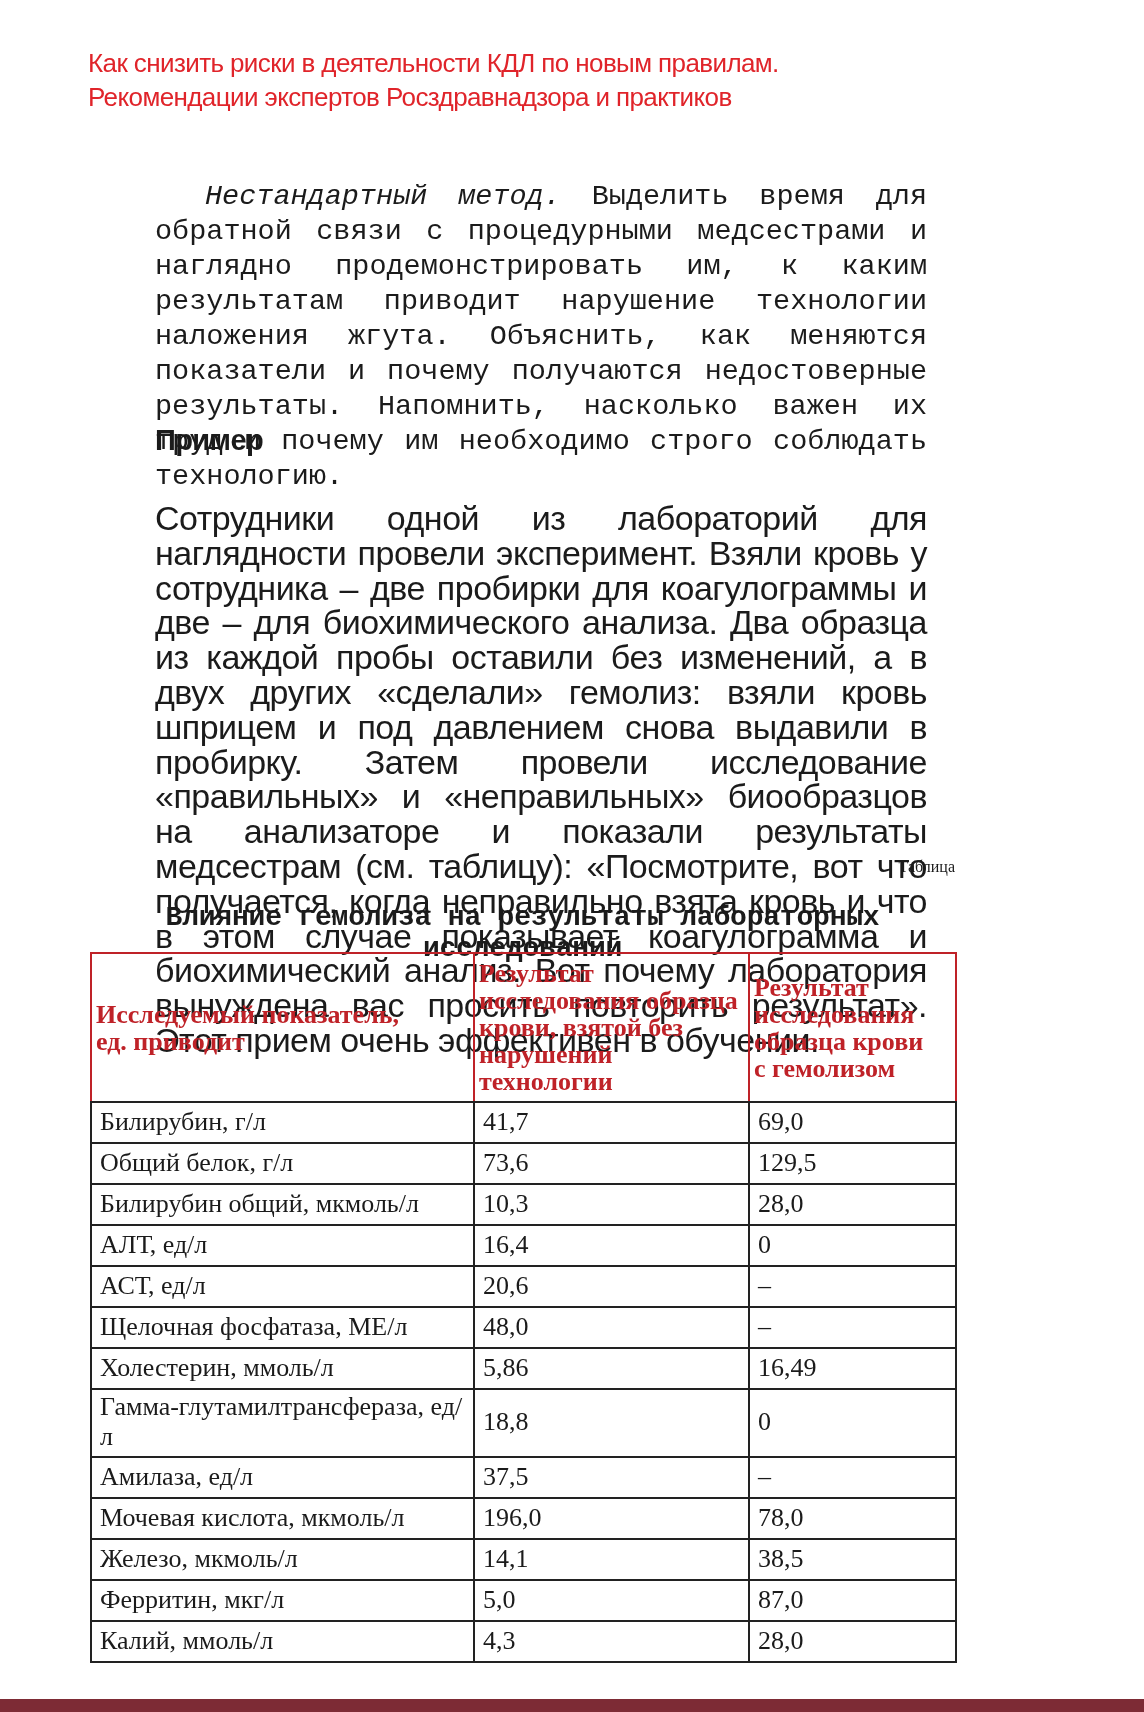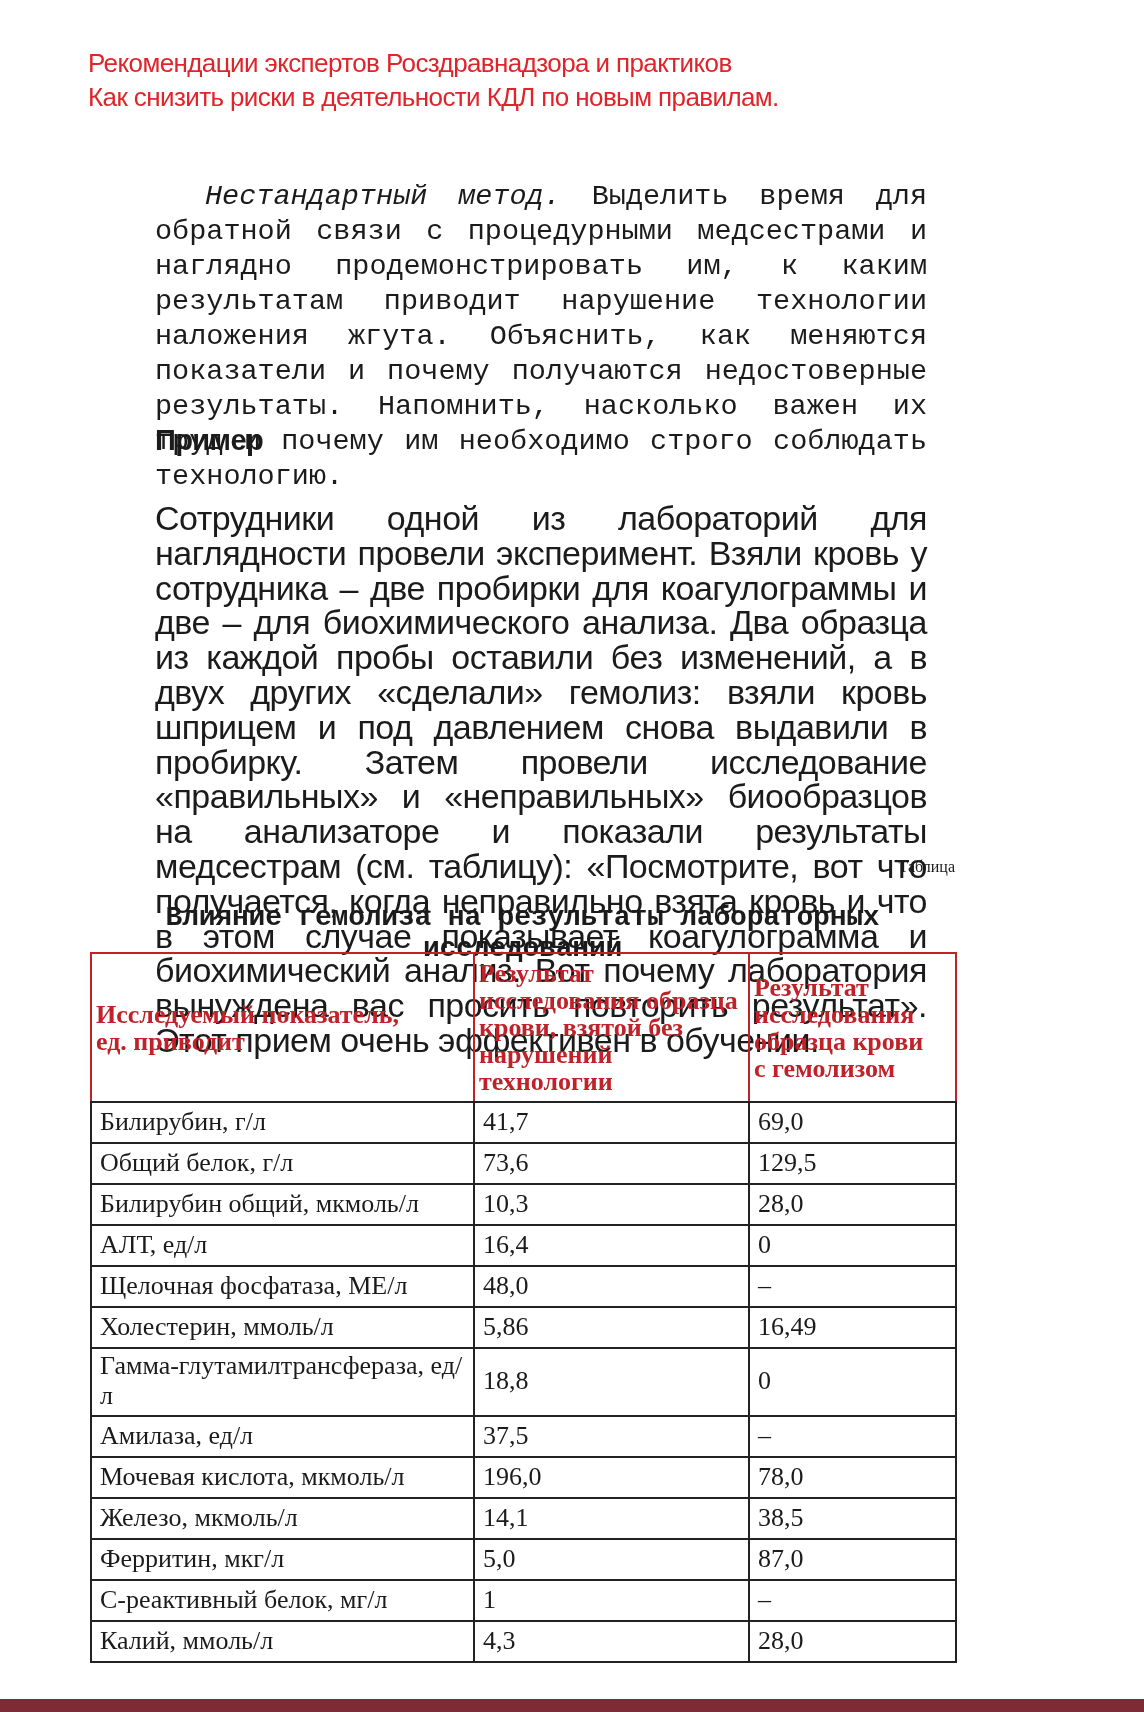--- a/index.html
+++ b/index.html
@@ -129,22 +129,22 @@
     height:13px;
     background:var(--footer-bar);
   }
 </style>
 </head>
 <body>
 
 <div class="page">
 
   <div class="doc-header">
+    <div>Как снизить риски в деятельности КДЛ по новым правилам.</div>
     <div>Рекомендации экспертов Росздравнадзора и практиков</div>
-    <div>Как снизить риски в деятельности КДЛ по новым правилам.</div>
   </div>
 
   <p class="intro"><span class="lead">Нестандартный метод.</span>
     <span>Выделить время для обратной связи с процедурными медсестрами и наглядно продемонстрировать им, к каким результатам приводит нарушение технологии наложения жгута. Объяснить, как меняются показатели и почему получаются недостоверные результаты. Напомнить, насколько важен их труд и почему им необходимо строго соблюдать технологию.</span></p>
 
   <div class="example-heading">Пример</div>
 
   <p class="example-text">Сотрудники одной из лабораторий для наглядности провели эксперимент. Взяли кровь у сотрудника – две пробирки для коагулограммы и две – для биохимического анализа. Два образца из каждой пробы оставили без изменений, а в двух других «сделали» гемолиз: взяли кровь шприцем и под давлением снова выдавили в пробирку. Затем провели исследование «правильных» и «неправильных» биообразцов на анализаторе и показали результаты медсестрам (см. таблицу): «Посмотрите, вот что получается, когда неправильно взята кровь и что в этом случае показывает коагулограмма и биохимический анализ. Вот почему лаборатория вынуждена вас просить повторить результат». Этот прием очень эффективен в обучении.</p>
 
   <div class="table-label">Таблица</div>
@@ -186,20 +186,25 @@
           <td>Билирубин общий, мкмоль/л</td>
           <td>10,3</td>
           <td>28,0</td>
         </tr>
         <tr>
           <td>АЛТ, ед/л</td>
           <td>16,4</td>
           <td>0</td>
         </tr>
         <tr>
+          <td>АСТ, ед/л</td>
+          <td>20,6</td>
+          <td>–</td>
+        </tr>
+        <tr>
           <td>Щелочная фосфатаза, МЕ/л</td>
           <td>48,0</td>
           <td>–</td>
         </tr>
         <tr>
           <td>Холестерин, ммоль/л</td>
           <td>5,86</td>
           <td>16,49</td>
         </tr>
         <tr>
@@ -221,25 +226,20 @@
           <td>Железо, мкмоль/л</td>
           <td>14,1</td>
           <td>38,5</td>
         </tr>
         <tr>
           <td>Ферритин, мкг/л</td>
           <td>5,0</td>
           <td>87,0</td>
         </tr>
         <tr>
-          <td>С-реактивный белок, мг/л</td>
-          <td>1</td>
-          <td>–</td>
-        </tr>
-        <tr>
           <td>Калий, ммоль/л</td>
           <td>4,3</td>
           <td>28,0</td>
         </tr>
       </tbody>
   </table>
 
   <div class="footer-bar"></div>
 
 </div>

